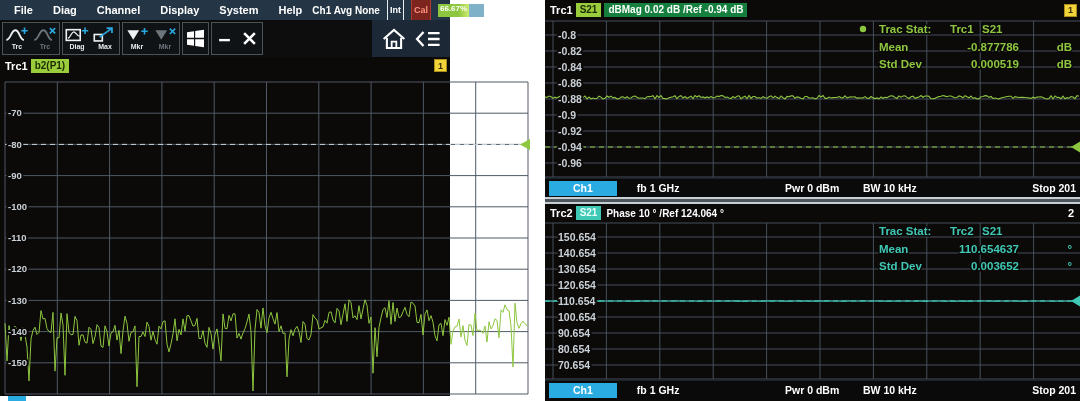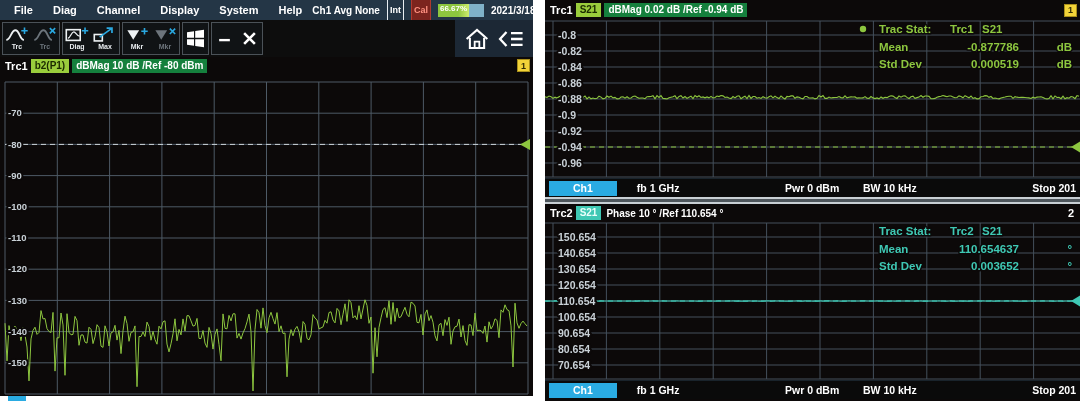--- a/index.html
+++ b/index.html
@@ -1,21 +1,21 @@
 <!DOCTYPE html>
 <html><head>
 <meta charset="utf-8">
 <style>
   *{box-sizing:border-box}
   html,body{margin:0;padding:0}
   body{width:1080px;height:401px;position:relative;background:#ffffff;overflow:hidden;
        font-family:"Liberation Sans",sans-serif;-webkit-font-smoothing:antialiased}
 
   
-  .win-left{position:absolute;left:0;top:0;width:533px;height:396px;background:#0c0909}
+  .win-left{position:absolute;left:0;top:0;width:450px;height:396px;background:#0c0909}
   .menubar{position:absolute;left:0;top:0;right:0;height:20px;background:#243646;display:flex;align-items:center;color:#fff}
   .menu-items{display:flex;padding-left:4px}
   .menu-item{font-size:11px;font-weight:bold;padding:0 10px;cursor:default;white-space:nowrap}
   .menu-status{margin-left:auto;display:flex;align-items:center;gap:7px;padding-right:2px;font-size:10px;font-weight:bold;white-space:nowrap}
   .int-box{border:1px solid #e8eef2;padding:12px 2px;font-size:9px;line-height:11px}
   .cal-box{background:#7c241e;border:1px solid #b0392e;color:#ff9181;padding:12px 2px;font-size:9px;line-height:11px}
   .progress{position:relative;width:46px;height:13px;background:#7fb2c9;overflow:hidden}
   .progress i{position:absolute;left:0;top:0;bottom:0;width:66.67%;background:linear-gradient(90deg,#8dc63f 65%,#cdec6d)}
   .progress b{position:absolute;left:2px;top:0;font-size:8px;font-weight:bold;color:#fff;font-style:normal;line-height:9px}
 
@@ -169,21 +169,20 @@
             <path d="M6.5 1.5 L1.5 7 L6.5 12.5" fill="none" stroke="#fff" stroke-width="1.8"></path>
             <path d="M10 2.5 H19 M10 7 H19 M10 11.5 H19" stroke="#fff" stroke-width="1.8"></path>
           </svg>
         </div>
       </div>
   </div>
 
   <div class="trace-header">
     <span class="trc-name">Trc1</span>
     <span class="badge green">b2(P1)</span>
-    <span class="badge blue">dBMag 10 dB /Ref -80 dBm</span>
     <span class="winnum">1</span>
   </div>
 
   <svg id="plot-left" width="533" height="322" viewBox="0 0 533 322">
       <line x1="5" y1="8" x2="5" y2="320" stroke="#4e5a66" stroke-width="1"></line>
       <line x1="57.3" y1="8" x2="57.3" y2="320" stroke="#4e5a66" stroke-width="1"></line>
       <line x1="109.6" y1="8" x2="109.6" y2="320" stroke="#4e5a66" stroke-width="1"></line>
       <line x1="161.89999999999998" y1="8" x2="161.89999999999998" y2="320" stroke="#4e5a66" stroke-width="1"></line>
       <line x1="214.2" y1="8" x2="214.2" y2="320" stroke="#4e5a66" stroke-width="1"></line>
       <line x1="266.5" y1="8" x2="266.5" y2="320" stroke="#4e5a66" stroke-width="1"></line>
@@ -283,21 +282,21 @@
       <span class="stop">Stop 201</span>
     </div>
   </div>
 
   <div class="splitter"></div>
 
   <div class="rp">
     <div class="rp-header h2">
       <span class="trc-name">Trc2</span>
       <span class="badge teal">S21</span>
-      <span class="props-plain">Phase 10 ° /Ref 110.654 °</span>
+      <span class="props-plain">Phase 10 ° /Ref 124.064 °</span>
       <span class="win2-num">2</span>
     </div>
     <svg id="plot-r2" width="535" height="158" viewBox="0 0 535 158">
         <line x1="8" y1="1" x2="8" y2="157" stroke="#44505c" stroke-width="1"></line>
         <line x1="61.4" y1="1" x2="61.4" y2="157" stroke="#44505c" stroke-width="1"></line>
         <line x1="114.8" y1="1" x2="114.8" y2="157" stroke="#44505c" stroke-width="1"></line>
         <line x1="168.2" y1="1" x2="168.2" y2="157" stroke="#44505c" stroke-width="1"></line>
         <line x1="221.6" y1="1" x2="221.6" y2="157" stroke="#44505c" stroke-width="1"></line>
         <line x1="275" y1="1" x2="275" y2="157" stroke="#44505c" stroke-width="1"></line>
         <line x1="328.4" y1="1" x2="328.4" y2="157" stroke="#44505c" stroke-width="1"></line>

